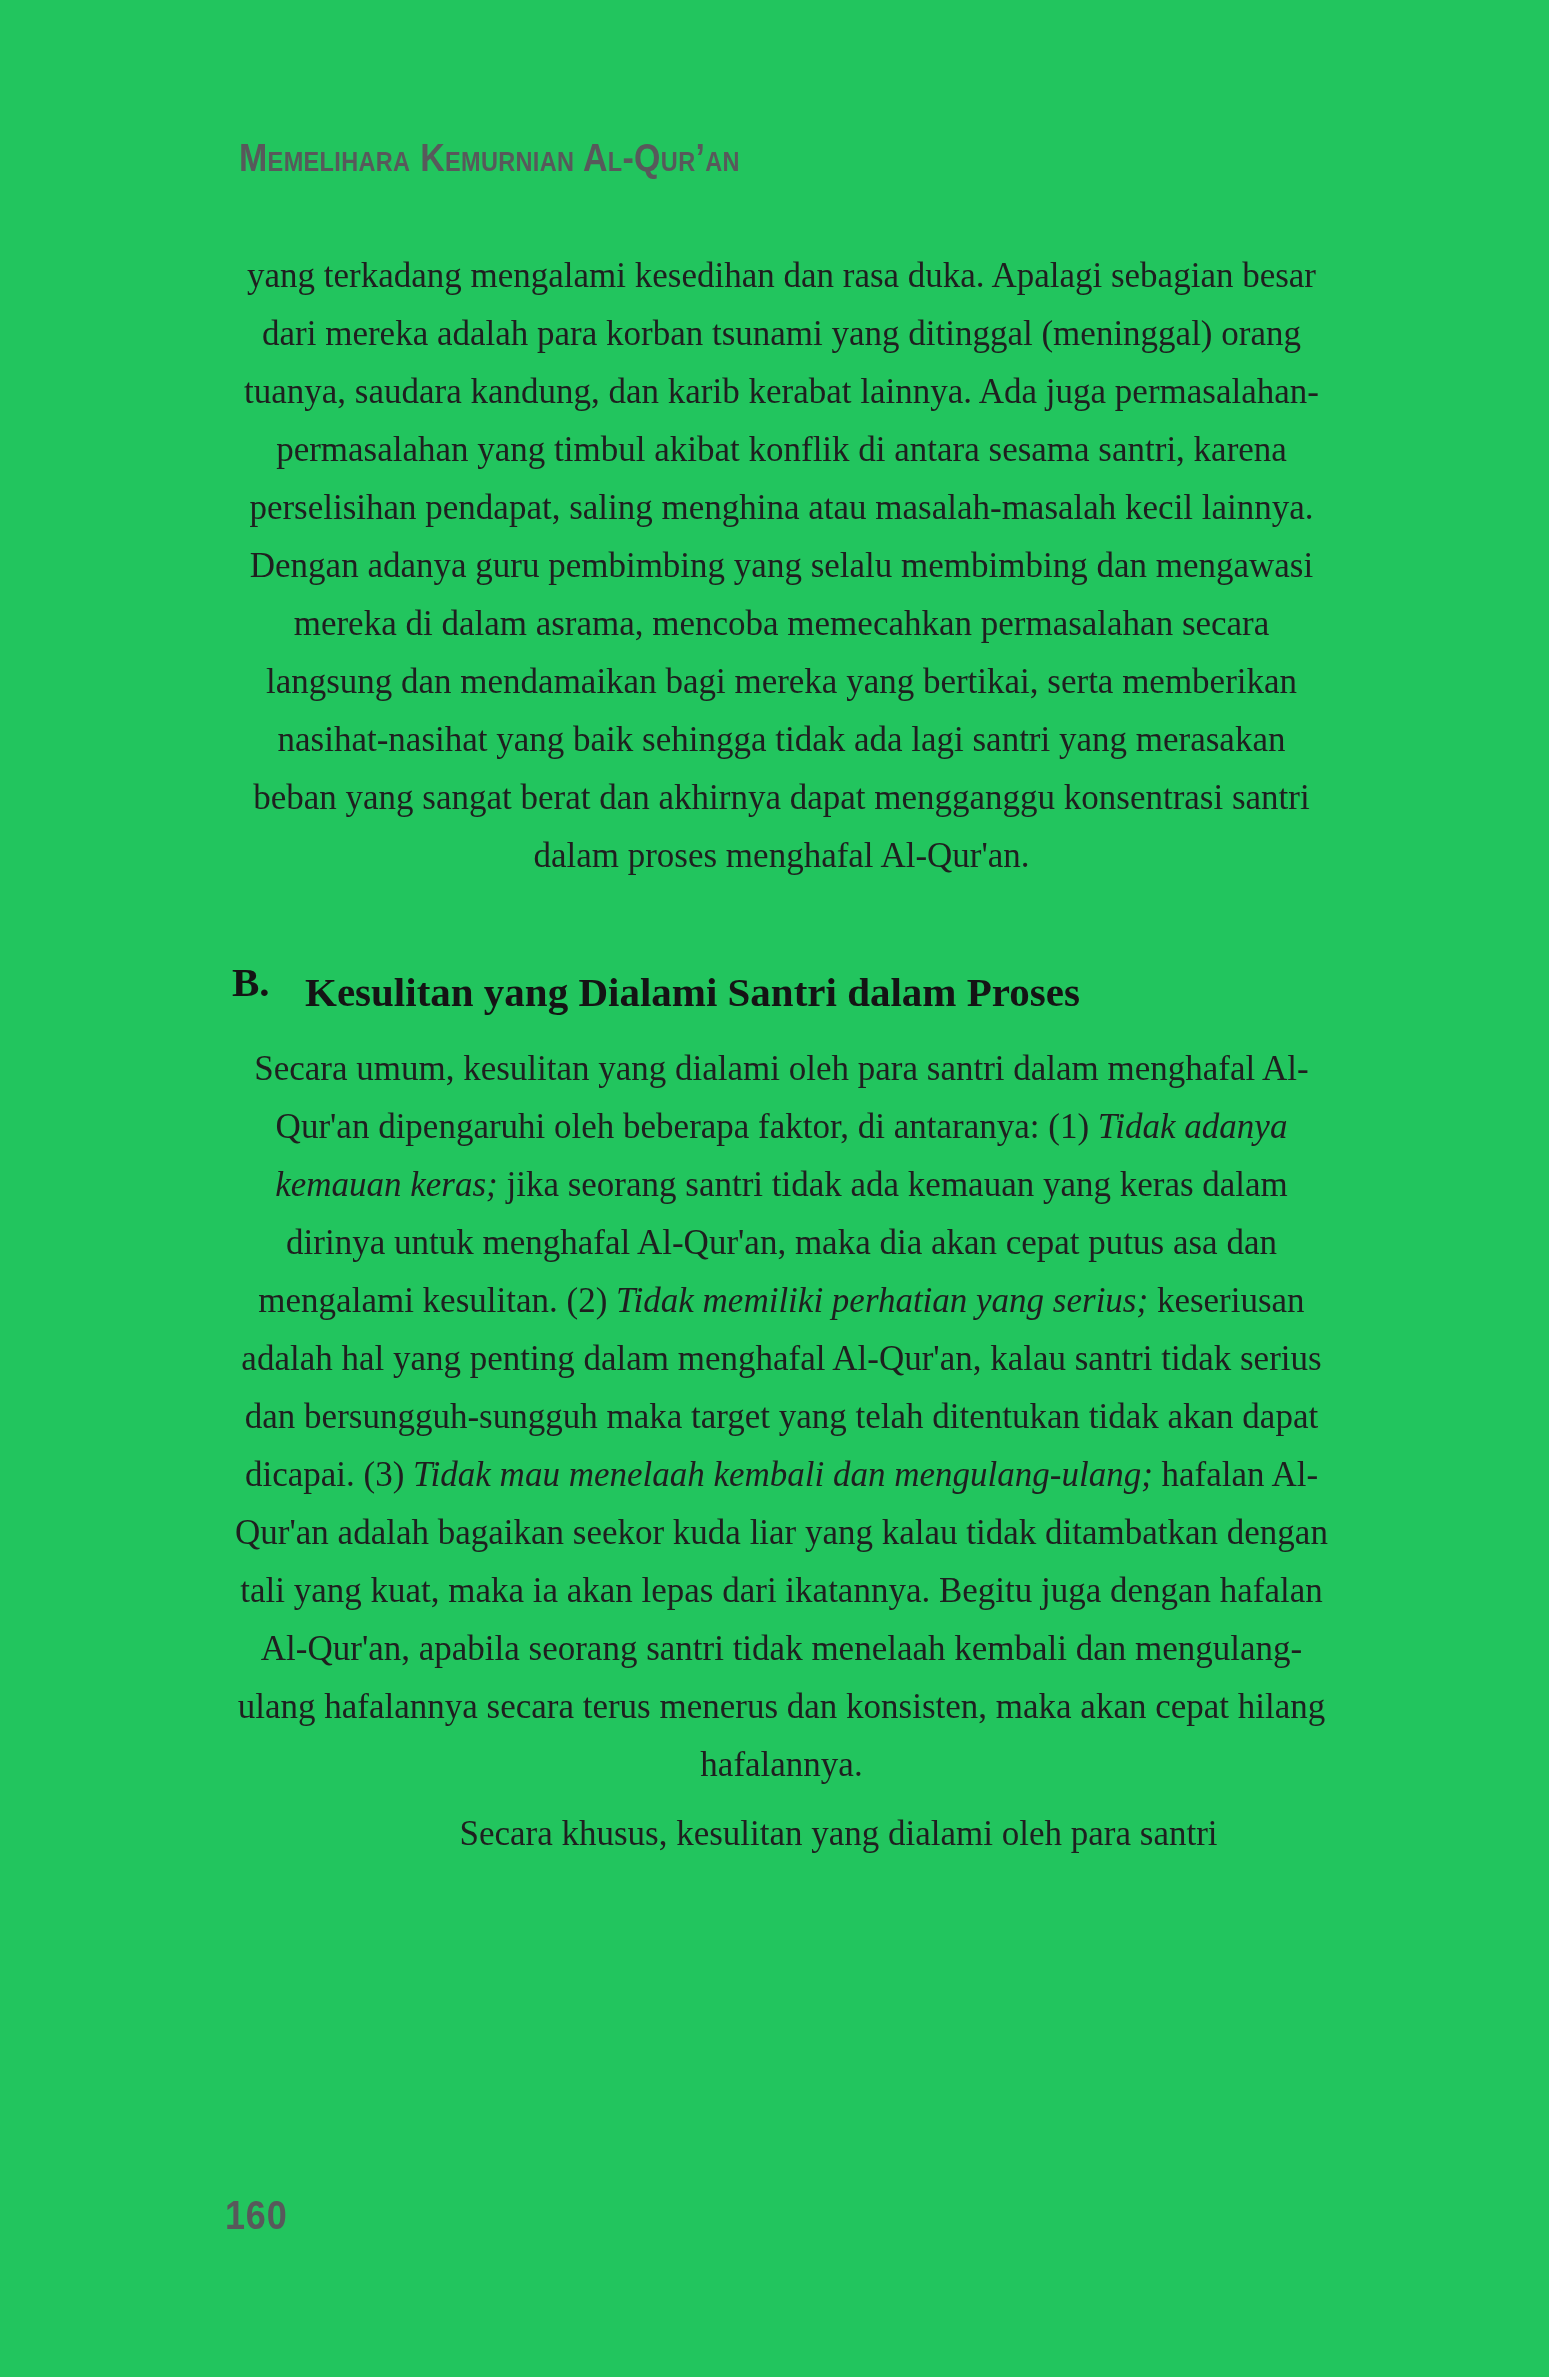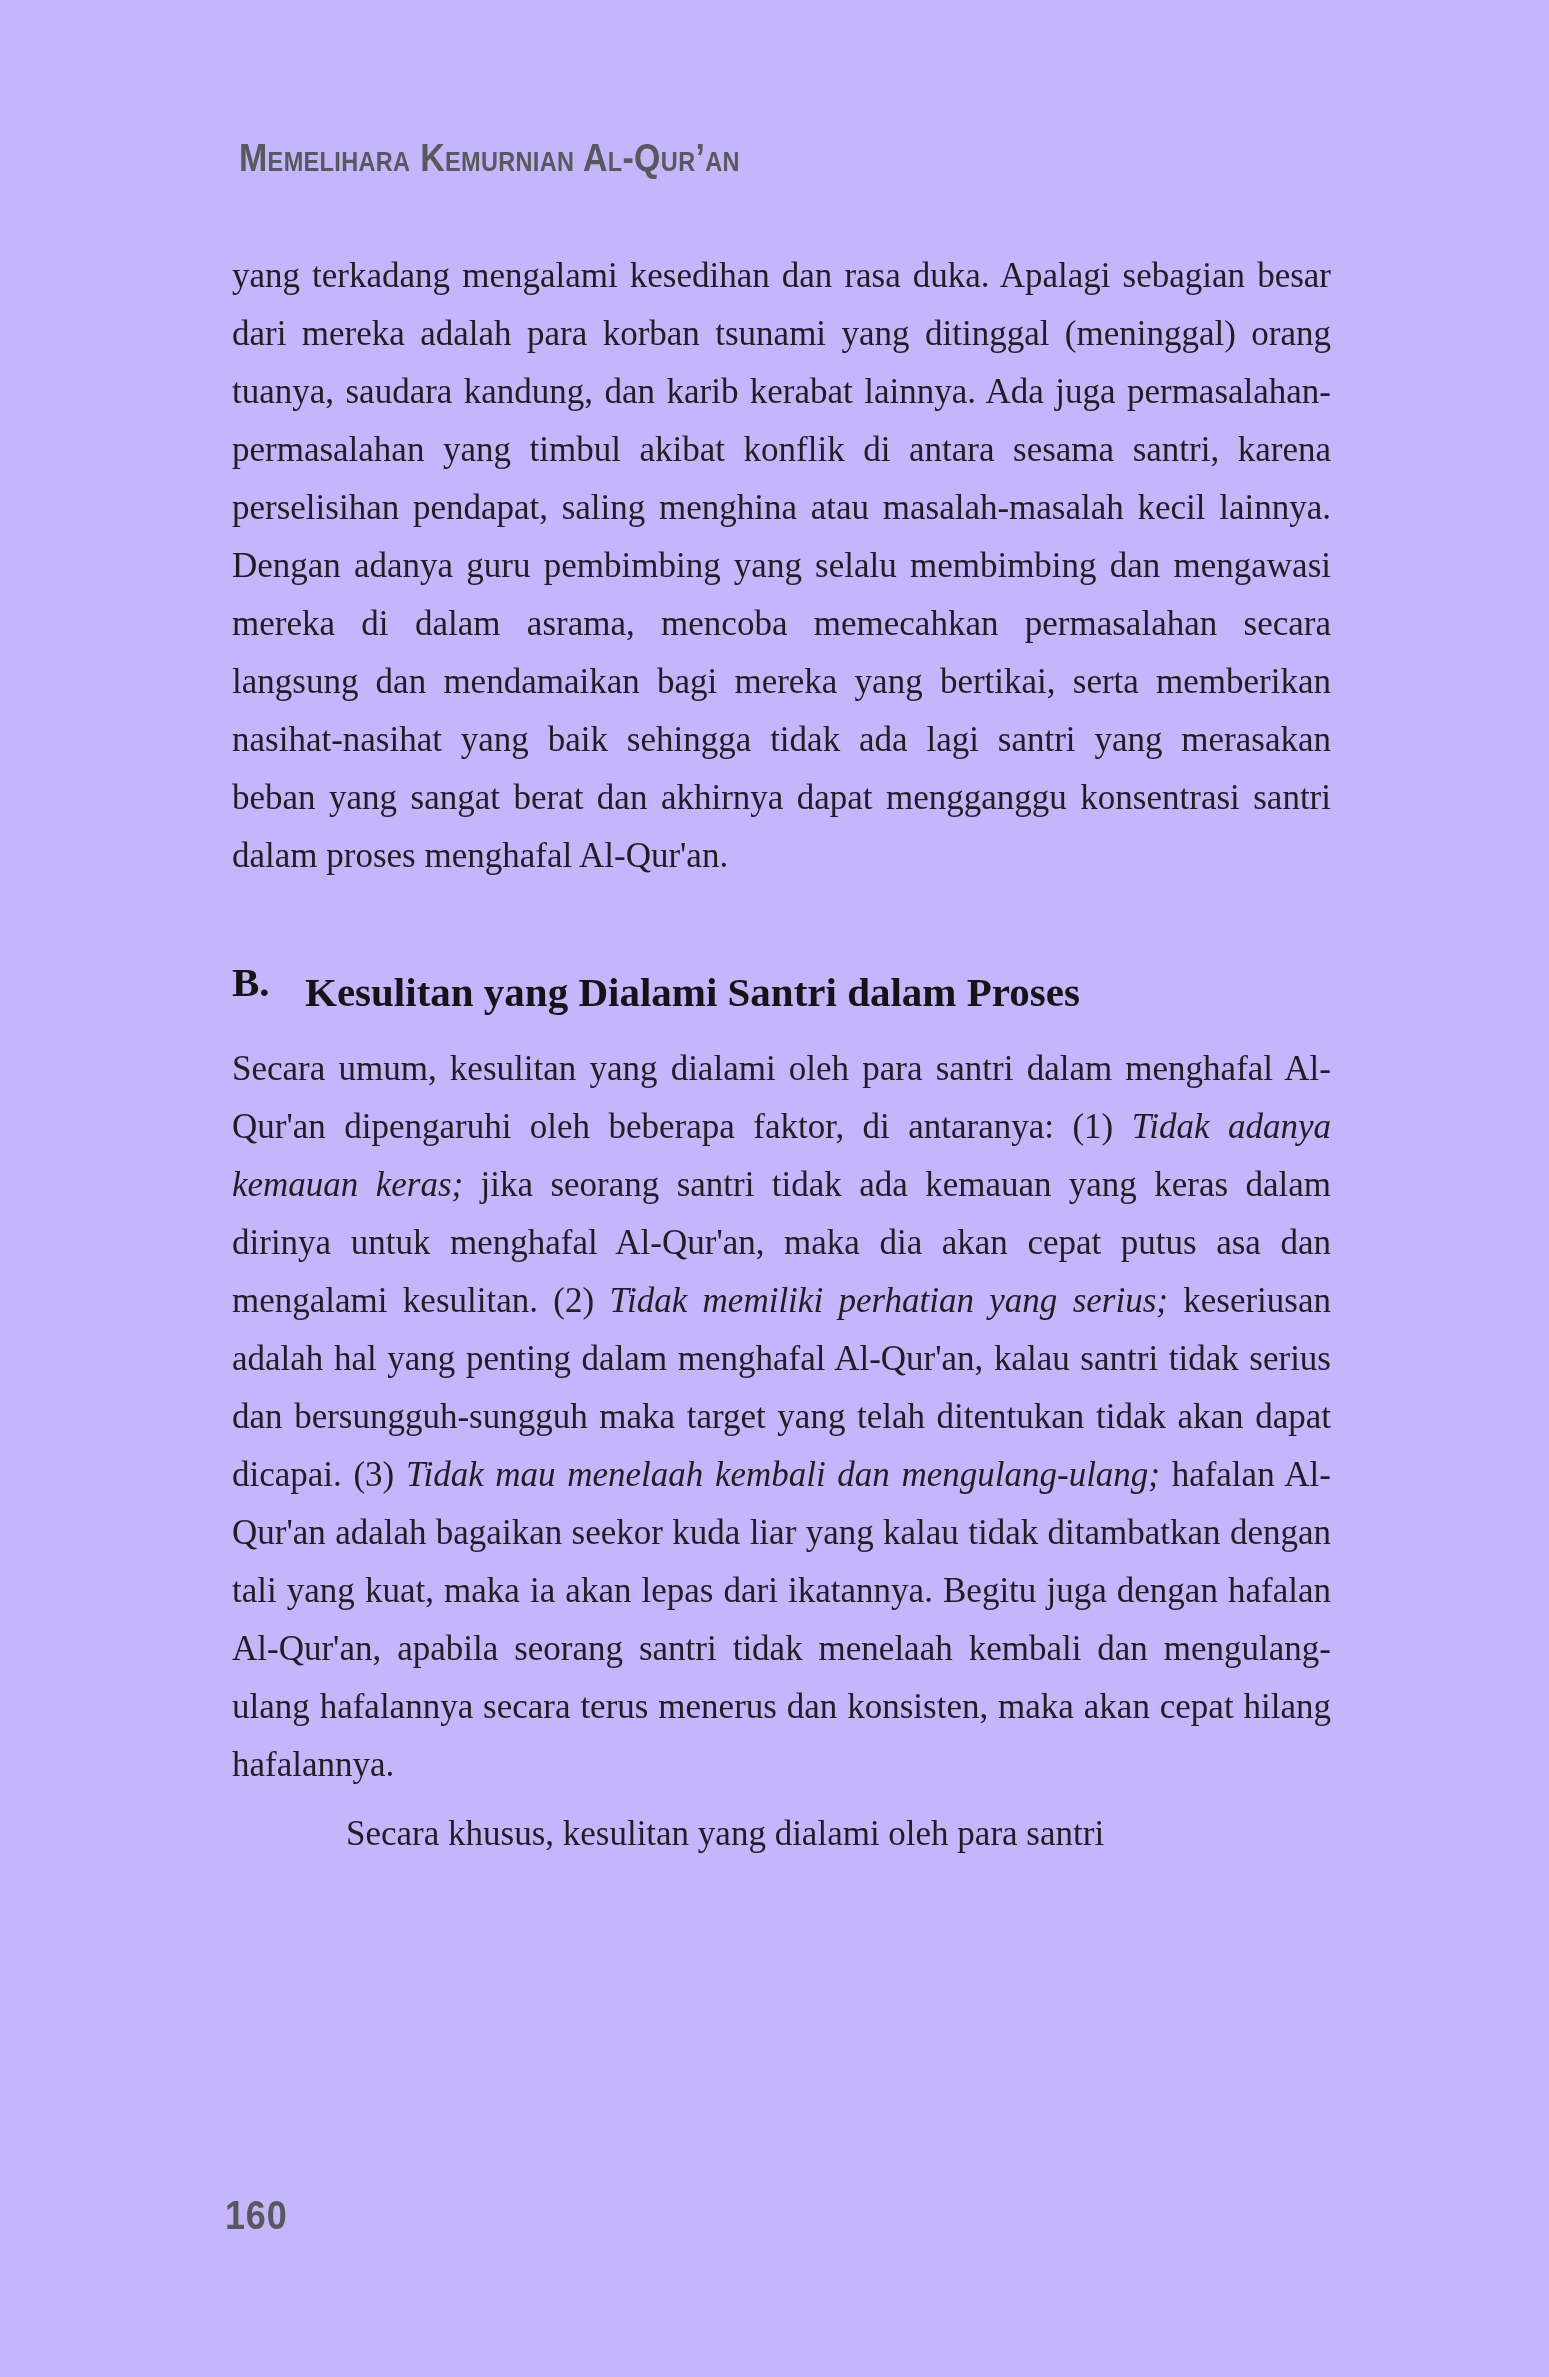--- a/index.html
+++ b/index.html
@@ -7,21 +7,21 @@
   body {
     width: 1549px;
     height: 2377px;
     background: #ffffff;
     position: relative;
     font-family: "Liberation Serif", serif;
   }
   .page {
     position: absolute;
     inset: 0;
-    background: #c4b5fd;
+    background: #22c55e;
     overflow: hidden;
   }
   .running-header {
     position: absolute;
     left: 239px;
     top: 138px;
     font-family: "Liberation Sans", sans-serif;
     font-weight: 700;
     font-variant: small-caps;
     font-size: 39px;
@@ -35,21 +35,21 @@
   .content {
     position: absolute;
     left: 232px;
     top: 247px;
     width: 1099px;
     color: #1f1f1f;
     font-size: 35px;
     line-height: 58px;
     text-align: justify;
   }
-  .content p { margin: 0; }
+  .content p { margin: 0; text-align: center; }
   .it { font-style: italic; }
   .section-heading {
     display: flex;
     margin-top: 68px;
     font-weight: 700;
     font-size: 41px;
     line-height: 58px;
     color: #141414;
     text-align: left;
   }

